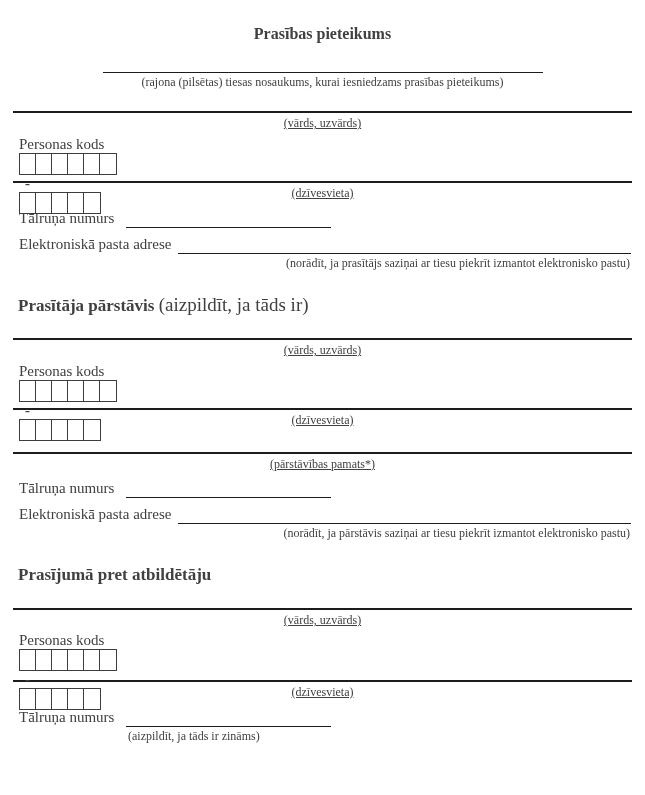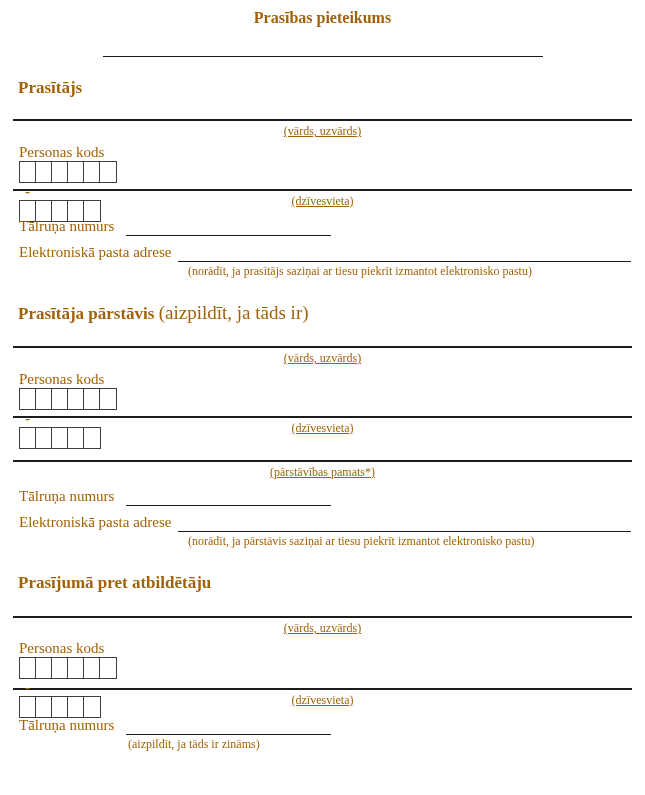--- a/index.html
+++ b/index.html
@@ -1,23 +1,23 @@
 <!DOCTYPE html>
 <html><head>
 <meta charset="utf-8">
 <style>
   html, body { margin: 0; padding: 0; background: #fff; }
   .page {
     width: 645px; height: 795px;
-    background: #fff; color: #a16207;
+    background: #fff; color: #404040;
     font-family: "Liberation Serif", serif;
     font-size: 15px;
     overflow: hidden;
     box-sizing: border-box;
-    padding-top: 7px;
+    padding-top: 23px;
   }
   .title-line {
     text-align: center;
     font-weight: bold;
     font-size: 16px;
     line-height: 21px;
   }
   .court-line {
     width: 440px;
     margin: 28px auto 0 auto;
@@ -85,42 +85,42 @@
   .field-row .field-label { white-space: nowrap; }
   .fill {
     border-bottom: 1.2px solid #1c1c1c;
     height: 17px;
   }
   .fill.phone { width: 205px; margin-left: 12px; }
   .fill.email { flex: 1; margin-left: 7px; }
   .email-caption {
     margin-left: 188px;
     width: 442px;
-    text-align: left;
+    text-align: right;
   }
   .phone-caption {
     margin-left: 128px;
     width: 207px;
     text-align: left;
   }
   .mtp10 { margin-top: 10px; }
   .mtp9  { margin-top: 9px; }
   .mtp8  { margin-top: 8px; }
   .mtc2  { margin-top: 2px; }
 </style>
 </head>
 <body>
 
 <div class="page">
 
   <div class="title-line">Prasības pieteikums</div>
 
   <div class="court-line"></div>
-
-  <div class="heading first">Prasītājs</div>
+  <div class="court-caption caption">(rajona (pilsētas) tiesas nosaukums, kurai iesniedzams prasības pieteikums)</div>
+
 
   <div class="rule mt22"></div>
   <div class="caption center mt3">(vārds, uzvārds)</div>
 
   <div class="pk-row">
     <span class="pk-label">Personas kods</span>
     <div class="pk-boxes">
       <div class="pk-cell"></div>
       <div class="pk-cell"></div>
       <div class="pk-cell"></div>

